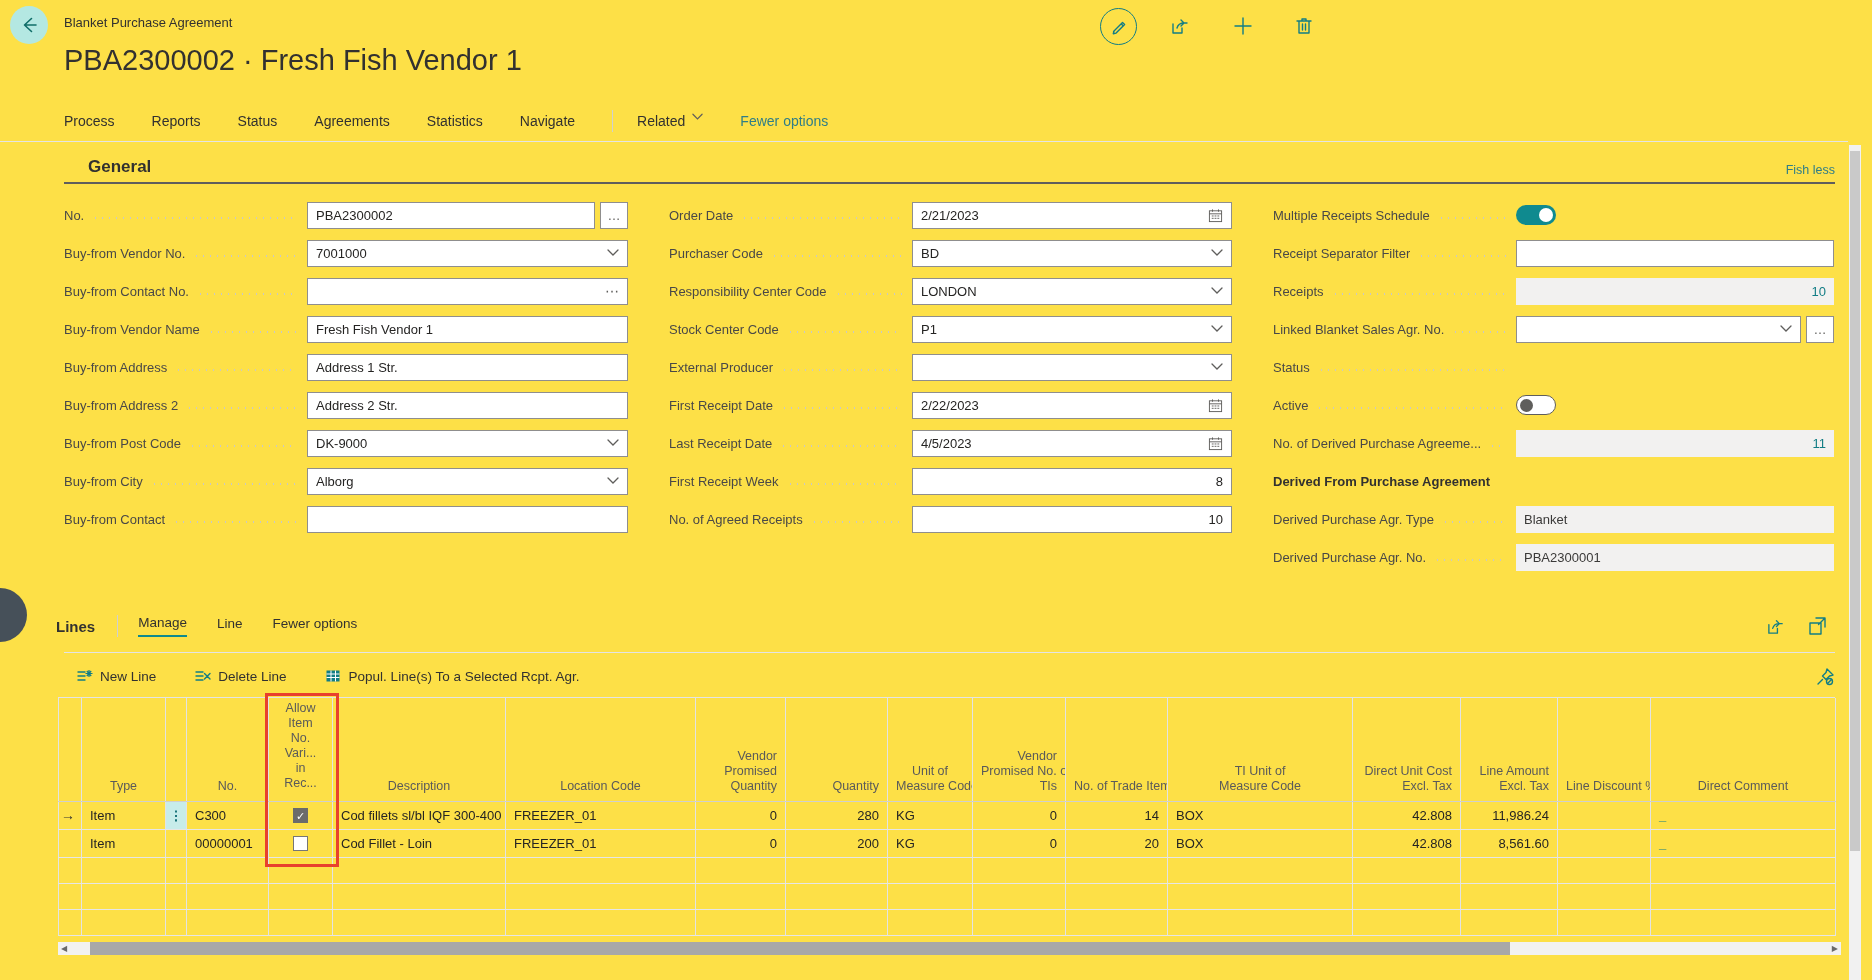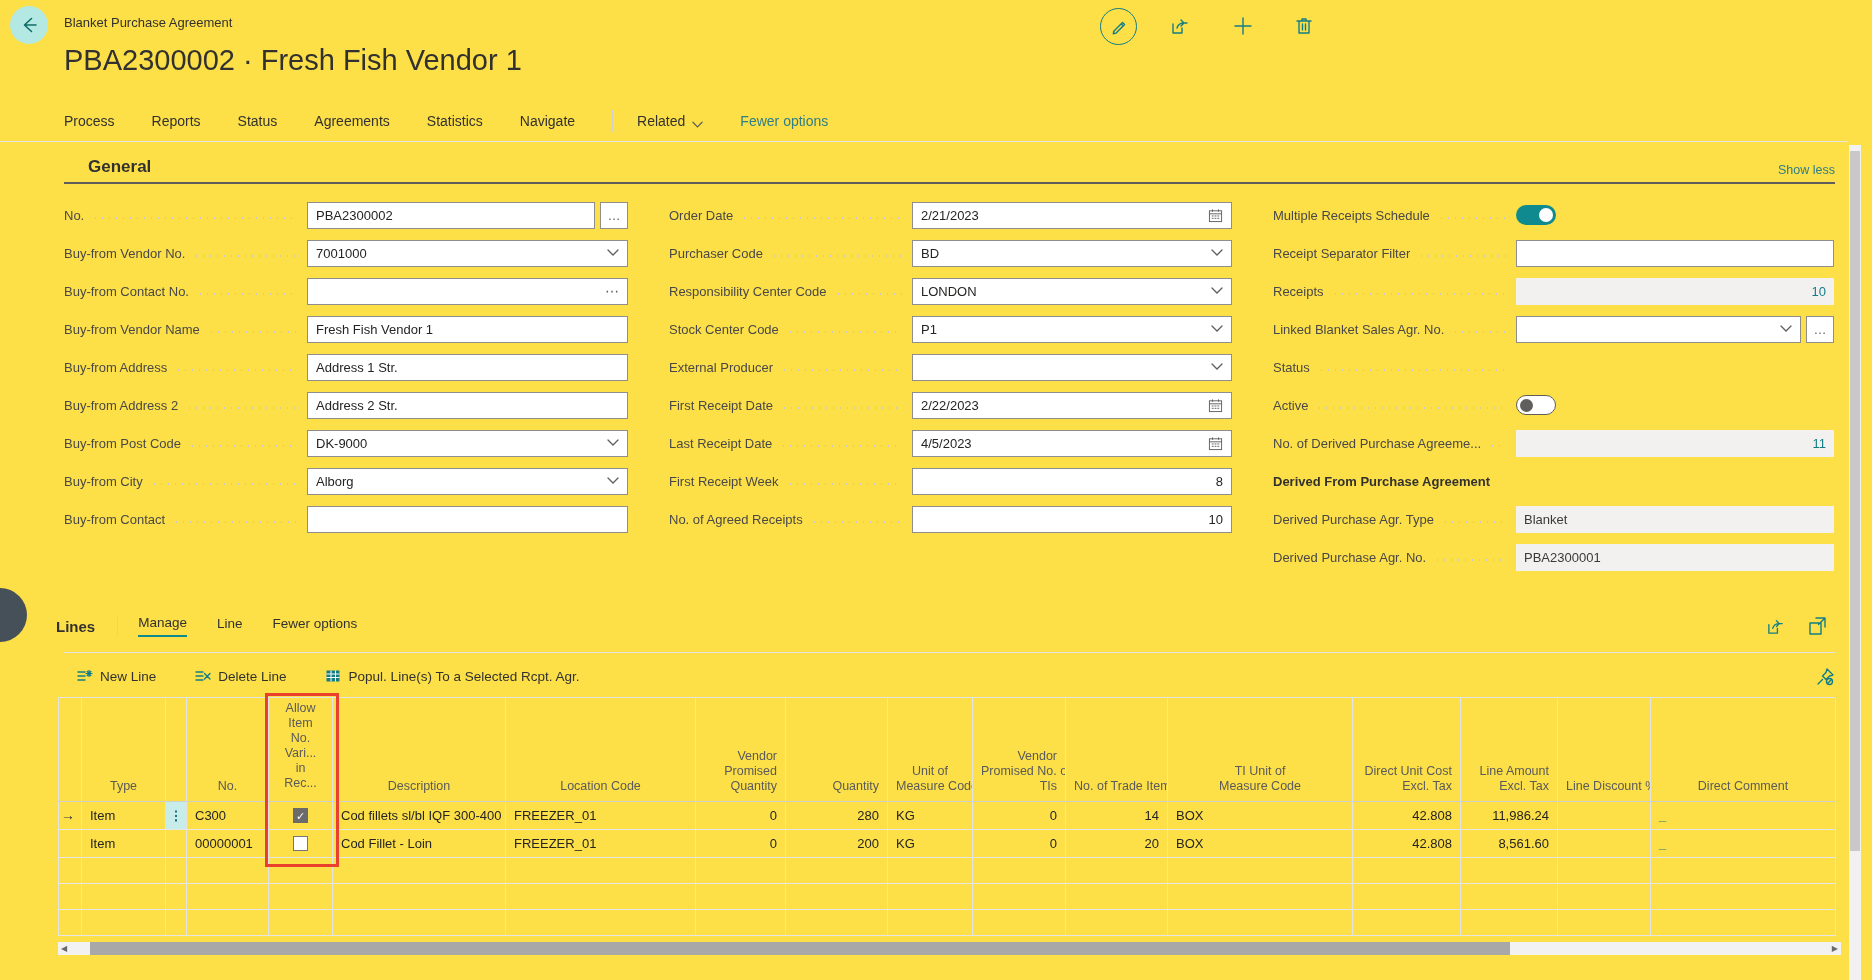--- a/index.html
+++ b/index.html
@@ -16,21 +16,21 @@
   #top-actions{position:absolute;left:1100px;top:7px;height:38px;display:flex;align-items:center;}
   .circle-btn{width:37px;height:37px;border-radius:50%;border:1.6px solid #127d85;
               display:flex;align-items:center;justify-content:center;box-sizing:border-box;cursor:pointer;}
   .flat-icon{margin-left:42px;cursor:pointer;}
   .flat-icon.first{margin-left:33px;}
 
   
   #menubar{position:absolute;left:64px;top:110px;display:flex;align-items:center;font-size:14px;}
   .mitem{margin-right:37px;cursor:pointer;color:#323130;white-space:nowrap;}
   .mdivider{width:1px;height:22px;background:#d0d0d0;margin-right:24px;}
-  #related-item{display:flex;align-items:flex-end;margin-right:37px;cursor:pointer;}
+  #related-item{display:flex;align-items:flex-start;margin-right:37px;cursor:pointer;}
   #related-item svg{margin-left:7px;}
   #fewer-options-top{color:#2f7d87;cursor:pointer;}
   #menu-rule{position:absolute;left:0;top:141px;width:1848px;height:1px;background:#e4e4e4;}
 
   
   #general-head{position:absolute;left:64px;top:157px;width:1771px;display:flex;align-items:flex-end;}
   #general-title{font-size:17px;font-weight:700;color:#323130;margin-left:24px;}
   #show-less{margin-left:auto;font-size:12.5px;color:#2f7d87;cursor:pointer;}
   #general-rule{position:absolute;left:64px;top:182px;width:1771px;height:2px;background:#5f5e5c;}
   #fields{position:absolute;left:64px;top:196px;width:1771px;display:grid;
@@ -154,21 +154,21 @@
         <svg width="11" height="8" viewBox="0 0 12 8">
           <path d="M1 1l5 5 5-5" stroke="#5f5e5c" stroke-width="1.3" fill="none" stroke-linecap="round"></path>
         </svg>
       </span>
       <span id="fewer-options-top">Fewer options</span>
     </div>
   <div id="menu-rule"></div>
 
   <div id="general-head">
     <span id="general-title">General</span>
-    <span id="show-less">Show less</span>
+    <span id="show-less">Fish less</span>
   </div>
   <div id="general-rule"></div>
   <div id="fields">
     <div id="gcol0">
         <div class="frow">
           <div class="flabel">
             <span class="ltext">No.</span>
             <span class="dots"></span>
           </div>
           <div class="ctl">

